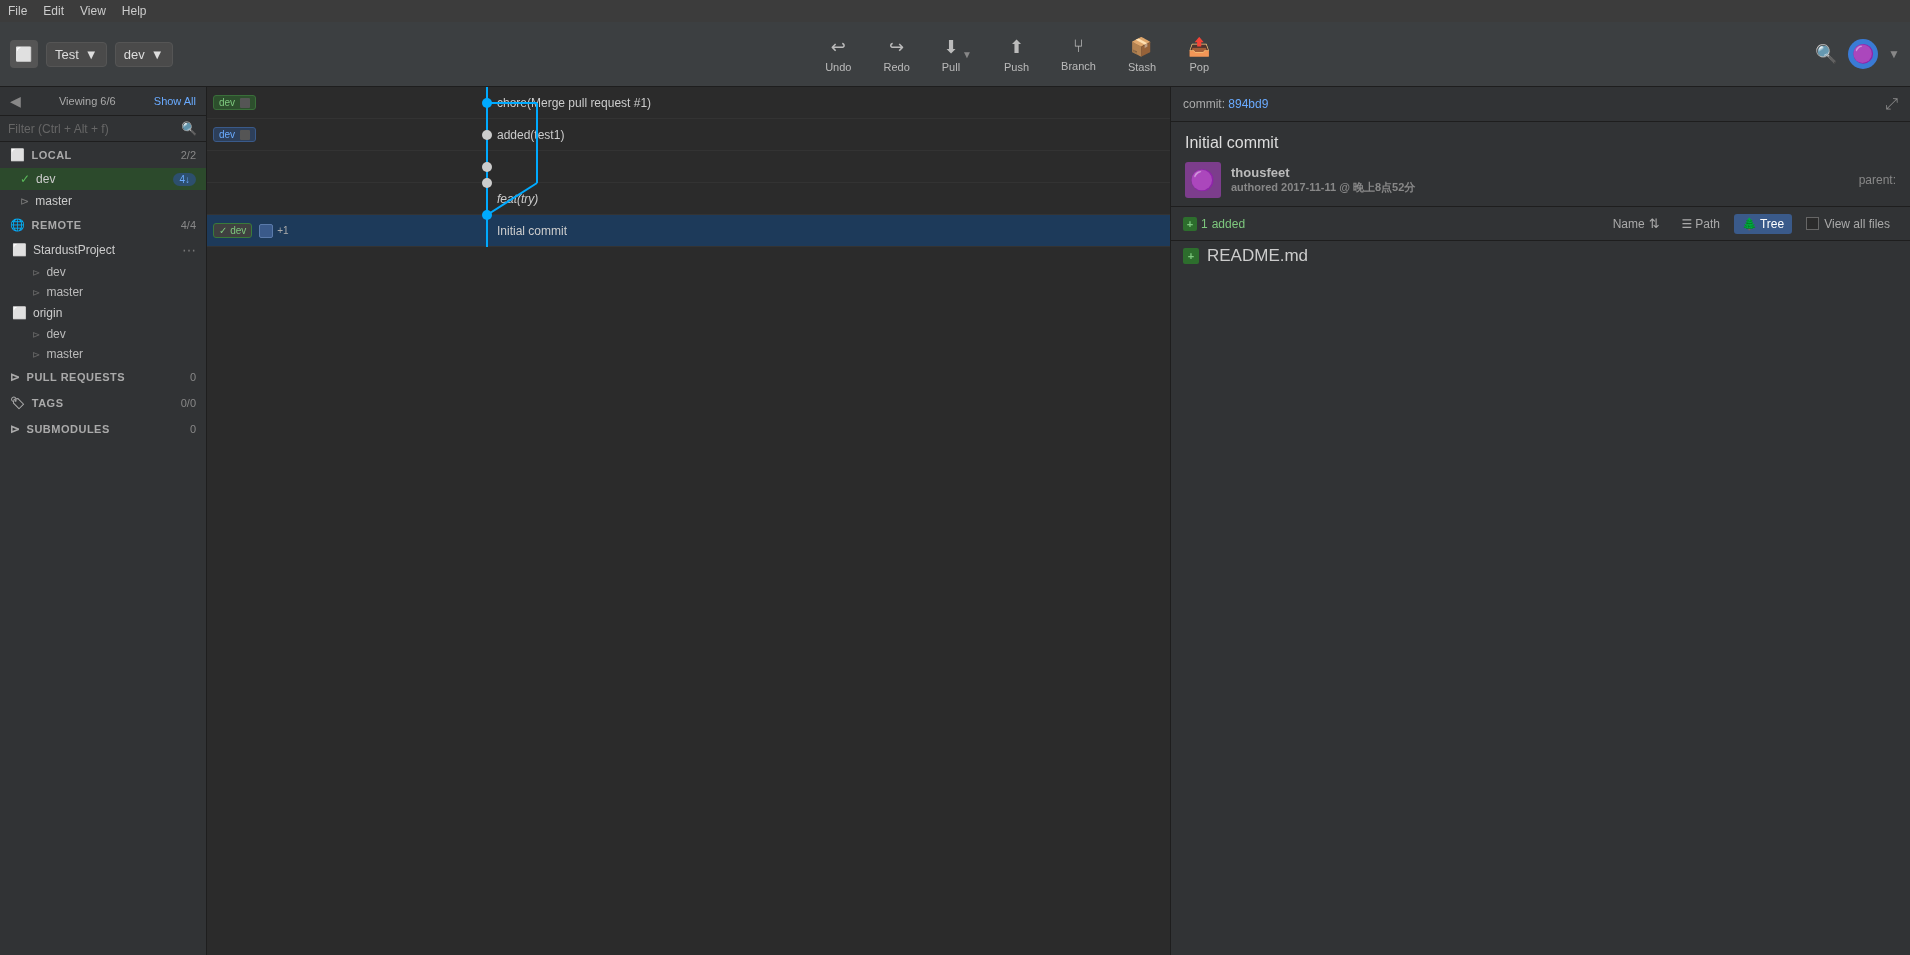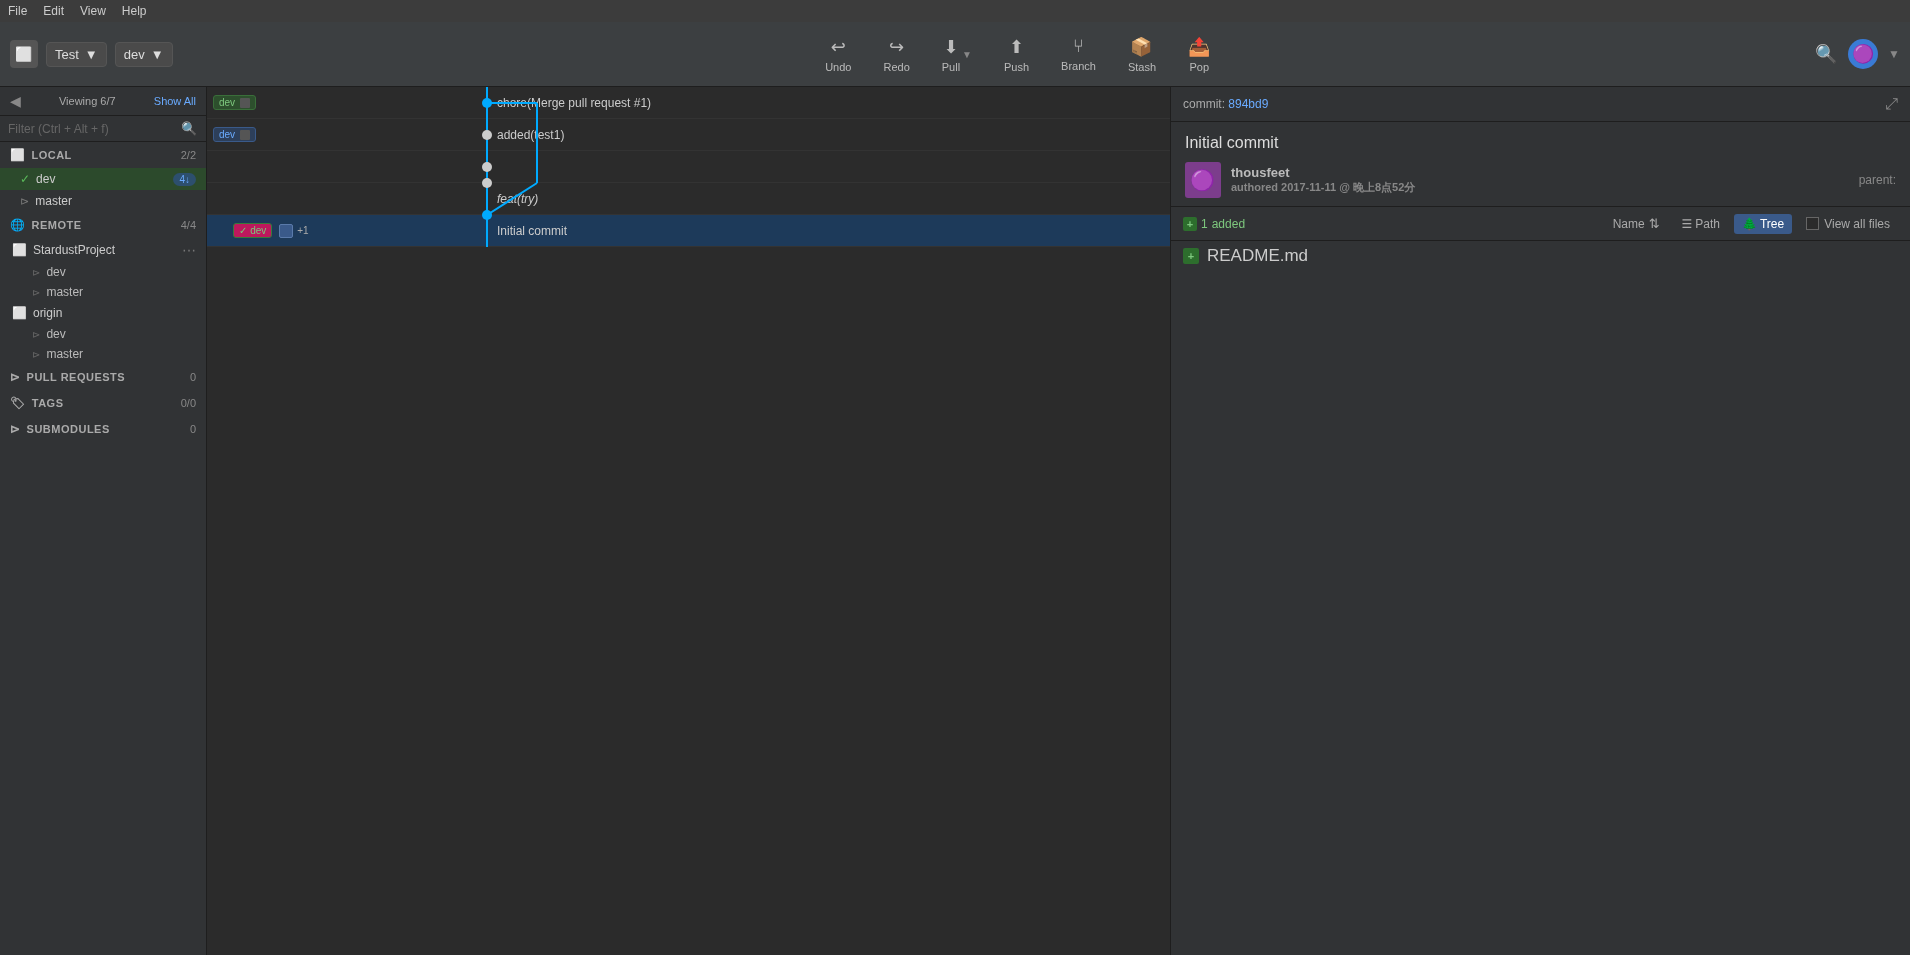--- a/index.html
+++ b/index.html
@@ -565,21 +565,21 @@
     <span style="color:#888;cursor:pointer;">▼</span>
   </div>
 </div>
 
 <div class="main-layout">
 
   <div class="sidebar">
 
     <div class="sidebar-header">
       <span class="back-btn">◀</span>
-      <span class="viewing-text">Viewing 6/7</span>
+      <span class="viewing-text">Viewing 6/6</span>
       <span class="show-all-link">Show All</span>
     </div>
 
     <div class="sidebar-filter">
       <input type="text" placeholder="Filter (Ctrl + Alt + f)" style="">
       <span class="filter-search-icon">🔍</span>
     </div>
 
     <div class="sidebar-section-header">
       <div class="sidebar-section-title">
@@ -710,21 +710,21 @@
           <div class="commit-graph-area">
           </div>
           <div class="commit-info" style="padding-left:70px;font-style:italic;">
             <span class="commit-message">feat(try)</span>
           </div>
         </div>
 
         <div class="commit-row selected" style="padding-left:0;">
           <div class="commit-graph-area">
             <div style="display:flex;align-items:center;gap:4px;padding-left:6px;">
-              <span class="branch-tag" style="background:#be185d;border-color:#3a7a3a;color:#7ec87e;margin-left:20px;">✓ dev</span>
+              <span class="branch-tag" style="background:#404040;border-color:#3a7a3a;color:#7ec87e;">✓ dev</span>
               <span style="display:inline-block;background:#3a5a8a;border:1px solid #5a7aaa;width:14px;height:14px;border-radius:2px;"></span>
               <span style="font-size:10px;color:#aaa;">+1</span>
             </div>
           </div>
           <div class="commit-info" style="padding-left:70px;">
             <span class="commit-message">Initial commit</span>
           </div>
         </div>
 
       </div>

